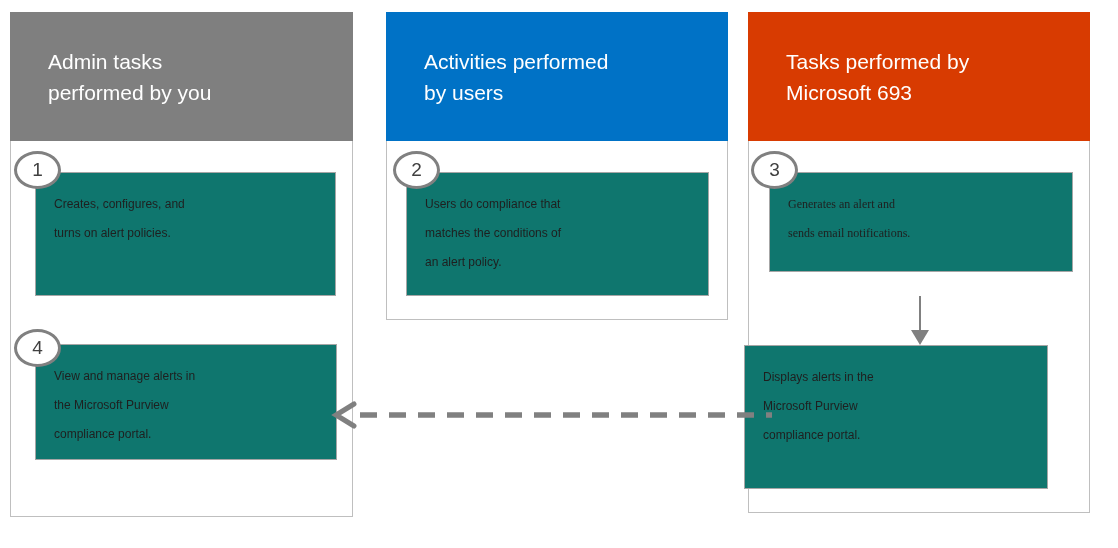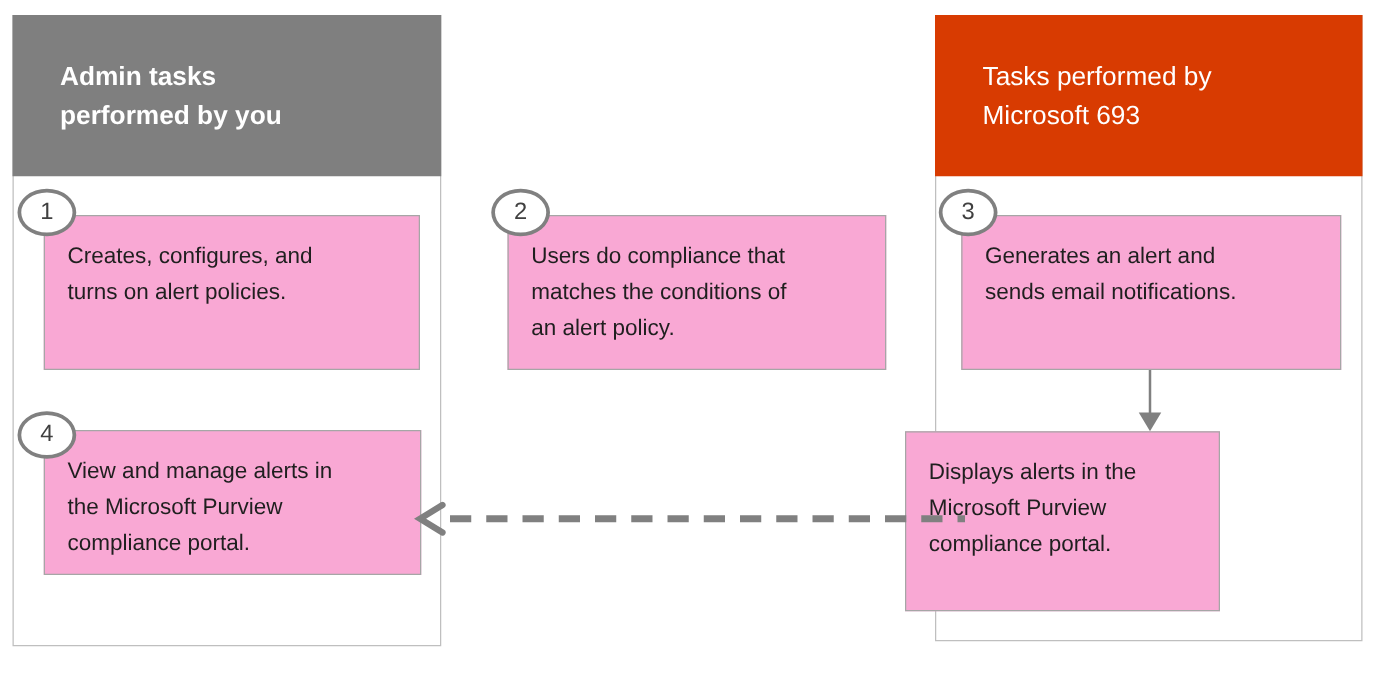--- a/index.html
+++ b/index.html
@@ -35,38 +35,38 @@
     position: absolute;
     left: -1px; top: -1px;
     width: calc(100% + 2px);
     height: 129px;
     color: var(--header-text);
     font-size: 21px;
     line-height: 31px;
     padding: 34px 20px 0 38px;
     white-space: pre-line;
   }
-  .header-admin { background: var(--admin-header-bg); font-weight: bold; }
+  .header-admin { background: var(--admin-header-bg); }
   .header-users { background: var(--users-header-bg); }
   .header-m365  { background: var(--m365-header-bg); }
   .step-box {
     position: absolute;
-    background: #f9a8d4;
+    background: #0f766e;
     border: 1.5px solid var(--box-border);
     color: var(--body-text);
-    font-size: 18px;
+    font-size: 12px;
     line-height: 29px;
     padding: 17px 12px 0 18px;
     white-space: pre-line;
   }
   #box-1 { left: 35px;  top: 172px; width: 301px; height: 124px; }
   #box-2 { left: 406px; top: 172px; width: 303px; height: 124px; }
-  #box-3 { left: 769px; top: 172px; width: 304px; height: 124px; }
+  #box-3 { left: 769px; top: 172px; width: 304px; height: 100px; font-family: Liberation Serif, serif; }
   #box-4 { left: 35px;  top: 344px; width: 302px; height: 116px; }
-  #box-5 { left: 724px; top: 345px; width: 252px; height: 144px; }
+  #box-5 { left: 744px; top: 345px; width: 304px; height: 144px; }
   .num-circle {
     position: absolute;
     width: 47px; height: 38px;
     border: 3px solid var(--circle-border);
     border-radius: 50%;
     background: #FFFFFF;
     display: flex;
     align-items: center;
     justify-content: center;
     font-size: 19px;
@@ -86,20 +86,24 @@
 </head>
 <body>
 
 <div id="canvas">
 
   <div class="col-frame" id="frame-admin">
     <div class="col-header header-admin">Admin tasks
 performed by you</div>
   </div>
 
+  <div class="col-frame" id="frame-users">
+    <div class="col-header header-users">Activities performed
+by users</div>
+  </div>
 
   <div class="col-frame" id="frame-m365">
     <div class="col-header header-m365">Tasks performed by
 Microsoft 693</div>
   </div>
 
   <div class="step-box" id="box-1">Creates, configures, and
 turns on alert policies.</div>
 
   <div class="step-box" id="box-2">Users do compliance that

